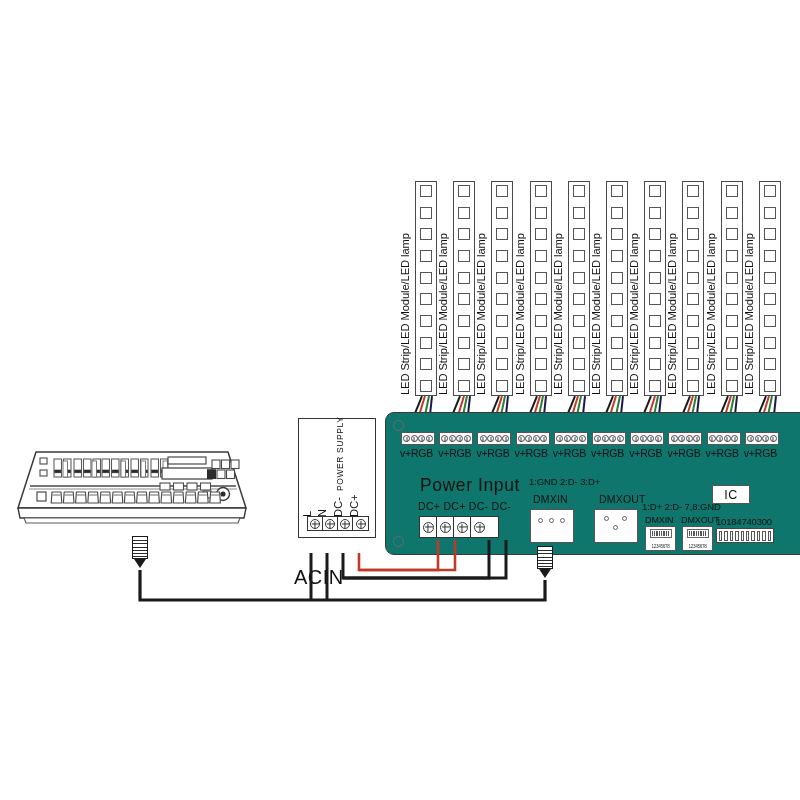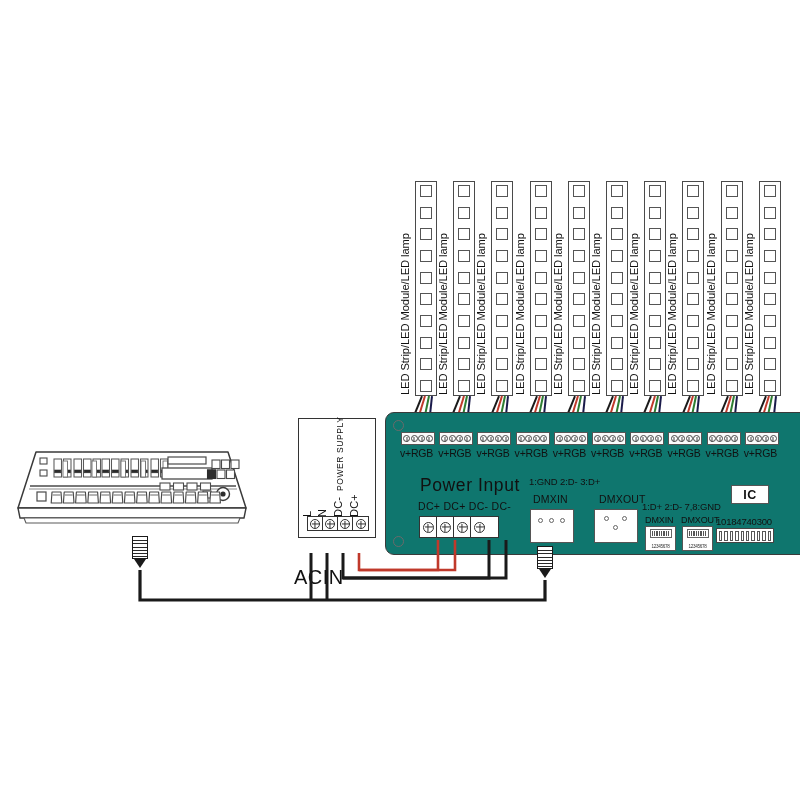--- a/index.html
+++ b/index.html
@@ -600,21 +600,21 @@
           <div class="rj-pin"></div>
           <div class="rj-pin"></div>
         <div class="rj-pin"></div>
           <div class="rj-pin"></div>
           <div class="rj-pin"></div>
           <div class="rj-pin"></div>
       </div>
       <div class="rj-num">12345678</div>
     </div>
 
-    <div id="ic-box" style="left:345px; top:72px; width:38px; height:19px;font-weight:bold;">IC</div>
+    <div id="ic-box" style="left:326px; top:72px; width:38px; height:19px;">IC</div>
 
     <div id="dip-nums" style="left:330px; top:103px;">10184740300</div>
     <div id="dip-body" style="left:330px; top:115px; width:58px; height:15px;">
         <div class="dip-sw"></div>
         <div class="dip-sw"></div>
         <div class="dip-sw"></div>
         <div class="dip-sw"></div>
         <div class="dip-sw"></div>
         <div class="dip-sw"></div>
         <div class="dip-sw"></div>

